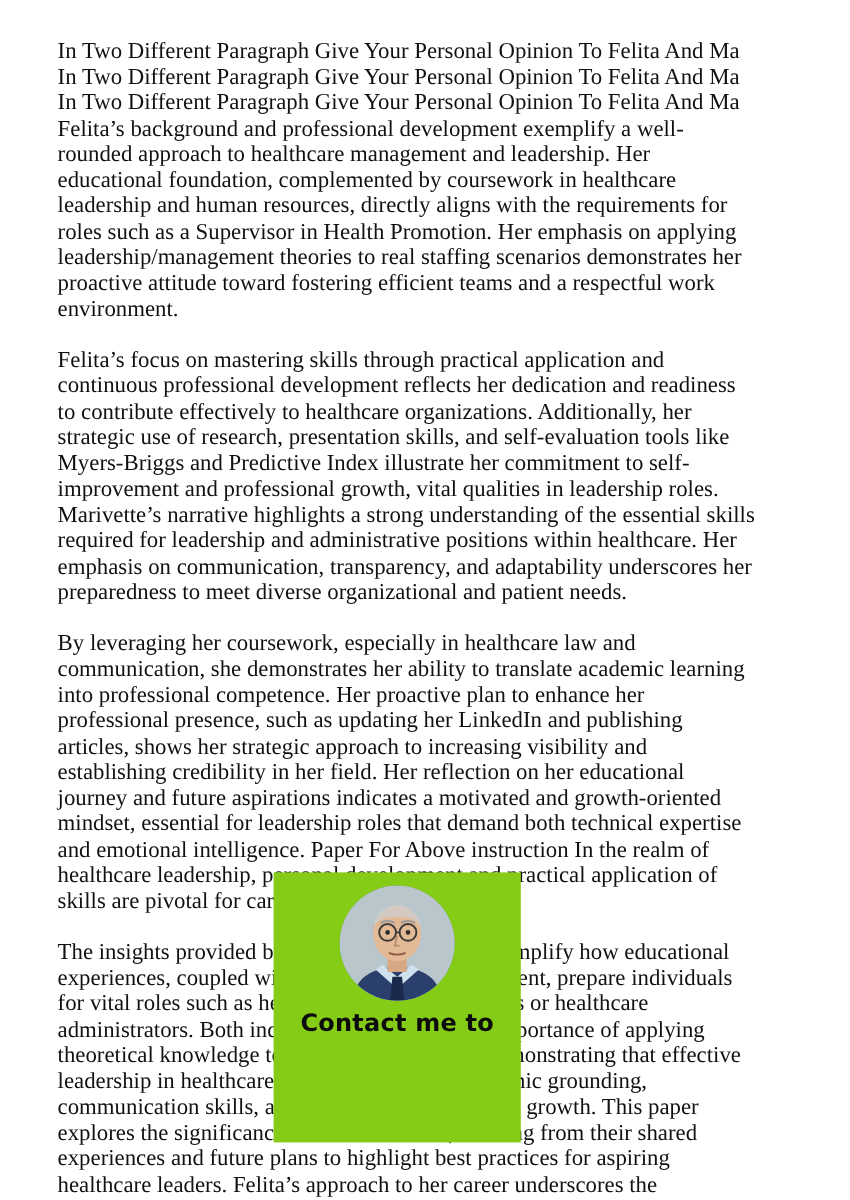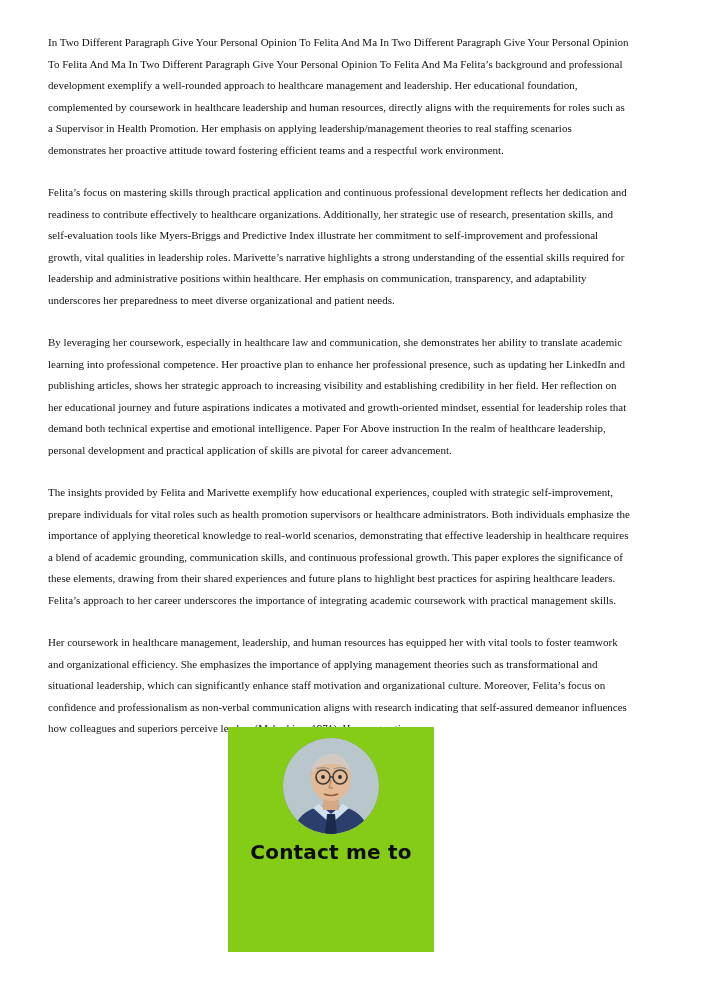--- a/index.html
+++ b/index.html
@@ -22,21 +22,21 @@
     height: 1000px;
     background: #ffffff;
   }
   .doc-body {
     position: absolute;
     left: 48px;
     top: 32px;
     width: 584px;
   }
   .para {
-    font-size: 11px;
+    font-size: 19px;
     line-height: 21.5px;
     text-align: left;
     margin: 0 0 21px 0;
     color: #111111;
   }
   .para:last-child { margin-bottom: 0; }
 
   
   .contact-card {
     position: absolute;

